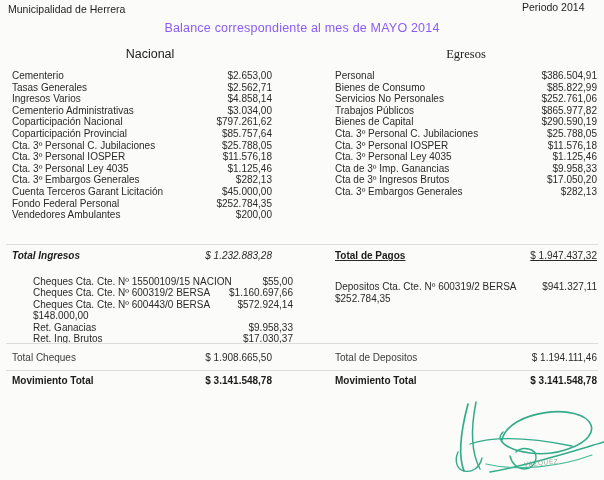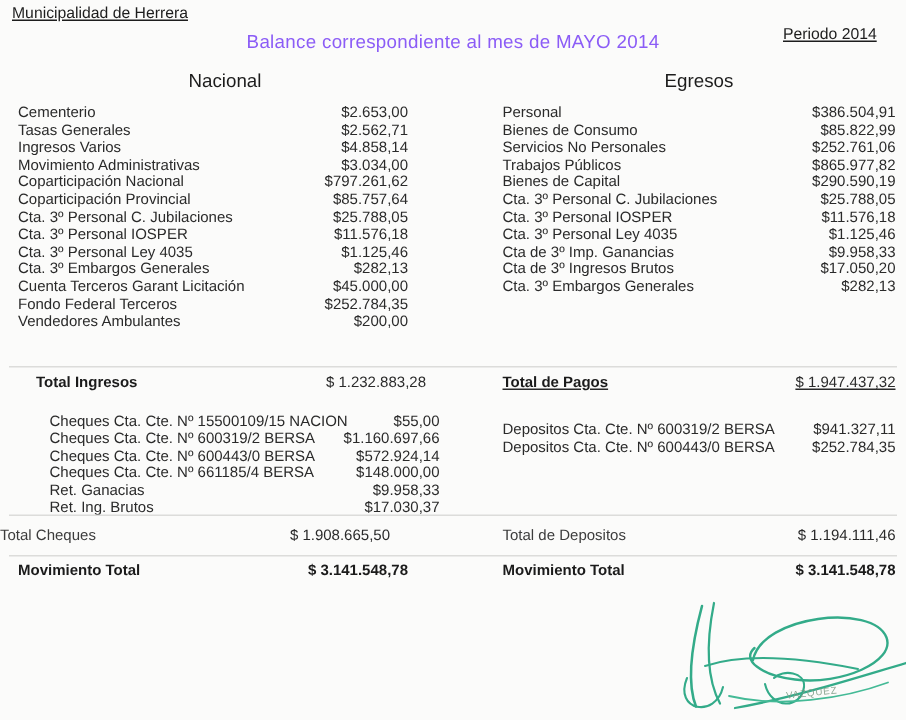--- a/index.html
+++ b/index.html
@@ -5,21 +5,21 @@
   * { margin:0; padding:0; box-sizing:border-box; }
   html,body { width:604px; height:480px; }
   body {
     position:relative;
     background:#fbfbfa;
     font-family:"Liberation Sans", sans-serif;
     color:#2a2a2a;
     overflow:hidden;
   }
   .abs { position:absolute; }
-  .hdr { font-size:10.5px; text-decoration:underline; color:#1d1d1d; white-space:nowrap; }
+  .hdr { font-size:10.5px; color:#1d1d1d; white-space:nowrap; }
   .title { left:0; right:0; top:21px; text-align:center; font-size:12.5px; color:#8b5cf6; letter-spacing:.2px; }
   .colhead { font-size:12.5px; text-align:center; color:#1c1c1c; }
   .rows { display:flex; flex-direction:column; }
   .row { display:flex; justify-content:space-between; font-size:10px; line-height:11.6px; white-space:nowrap; }
   .rows-tight .row { line-height:11.4px; }
   .rows-dep .row { line-height:12px; }
   .row-value { text-align:right; }
   .trow { display:flex; justify-content:space-between; font-size:10px; white-space:nowrap; }
   .bold { font-weight:bold; color:#1b1b1b; }
   .muted { color:#3c3c3c; }
@@ -27,45 +27,45 @@
   .stamp {
     font-size:6.5px; color:#7d9b85; letter-spacing:.6px;
     transform:rotate(-6deg); opacity:.85; white-space:nowrap;
   }
   svg.sig { display:block; }
 </style>
 </head>
 <body>
 
 <div class="abs hdr" style="left:8px; top:3px;">Municipalidad de Herrera</div>
-<div class="abs hdr" style="left:522px; top:17px;">Periodo 2014</div>
+<div class="abs hdr" style="left:522px; top:1px;">Periodo 2014</div>
 <div class="abs title">Balance correspondiente al mes de MAYO 2014</div>
 
 <div class="abs colhead" style="left:10px; top:47px; width:280px;">Nacional</div>
-<div class="abs colhead" style="left:335px; top:47px; width:262px;">Egresos</div>
+<div class="abs colhead" style="left:335px; top:47px; width:262px;font-family:Liberation Serif, serif;">Egresos</div>
 
 <div class="abs rows" style="left:12px; top:70px; width:260px;">
 
     <div class="row">
       <span class="row-label">Cementerio</span>
       <span class="row-value">$2.653,00</span>
     </div>
 
     <div class="row">
       <span class="row-label">Tasas Generales</span>
       <span class="row-value">$2.562,71</span>
     </div>
 
     <div class="row">
       <span class="row-label">Ingresos Varios</span>
       <span class="row-value">$4.858,14</span>
     </div>
 
     <div class="row">
-      <span class="row-label">Movimiento Administrativas</span>
+      <span class="row-label">Cementerio Administrativas</span>
       <span class="row-value">$3.034,00</span>
     </div>
 
     <div class="row">
       <span class="row-label">Coparticipación Nacional</span>
       <span class="row-value">$797.261,62</span>
     </div>
 
     <div class="row">
       <span class="row-label">Coparticipación Provincial</span>
@@ -91,21 +91,21 @@
       <span class="row-label">Cta. 3º Embargos Generales</span>
       <span class="row-value">$282,13</span>
     </div>
 
     <div class="row">
       <span class="row-label">Cuenta Terceros Garant Licitación</span>
       <span class="row-value">$45.000,00</span>
     </div>
 
     <div class="row">
-      <span class="row-label">Fondo Federal Terceros</span>
+      <span class="row-label">Fondo Federal Personal</span>
       <span class="row-value">$252.784,35</span>
     </div>
 
     <div class="row">
       <span class="row-label">Vendedores Ambulantes</span>
       <span class="row-value">$200,00</span>
     </div>
   </div>
 
 <div class="abs rows" style="left:335px; top:70px; width:262px;">
@@ -161,21 +161,21 @@
     </div>
 
     <div class="row">
       <span class="row-label">Cta. 3º Embargos Generales</span>
       <span class="row-value">$282,13</span>
     </div>
   </div>
 
 <div class="abs hline" style="left:6px; right:6px; top:244px;"></div>
 
-<div class="abs trow" style="left:24px; top:250px; width:260px;">
+<div class="abs trow" style="left:12px; top:250px; width:260px;font-style:italic;">
   <span class="bold">Total Ingresos</span>
   <span>$ 1.232.883,28</span>
 </div>
 <div class="abs trow" style="left:335px; top:250px; width:262px;text-decoration:underline;">
   <span class="bold">Total de Pagos</span>
   <span>$ 1.947.437,32</span>
 </div>
 
 <div class="abs rows rows-tight" style="left:12px; top:276px; width:260px;margin-left:21px;">
 
@@ -188,21 +188,20 @@
       <span class="row-label">Cheques Cta. Cte. Nº 600319/2 BERSA</span>
       <span class="row-value">$1.160.697,66</span>
     </div>
 
     <div class="row">
       <span class="row-label">Cheques Cta. Cte. Nº 600443/0 BERSA</span>
       <span class="row-value">$572.924,14</span>
     </div>
 
     <div class="row">
-      <span class="row-label">Cheques Cta. Cte. Nº 661185/4 BERSA</span>
       <span class="row-value">$148.000,00</span>
     </div>
 
     <div class="row">
       <span class="row-label">Ret. Ganacias</span>
       <span class="row-value">$9.958,33</span>
     </div>
 
     <div class="row">
       <span class="row-label">Ret. Ing. Brutos</span>
@@ -211,28 +210,27 @@
   </div>
 
 <div class="abs rows rows-dep" style="left:335px; top:281px; width:262px;">
 
     <div class="row">
       <span class="row-label">Depositos Cta. Cte. Nº 600319/2 BERSA</span>
       <span class="row-value">$941.327,11</span>
     </div>
 
     <div class="row">
-      <span class="row-label">Depositos Cta. Cte. Nº 600443/0 BERSA</span>
       <span class="row-value">$252.784,35</span>
     </div>
   </div>
 
 <div class="abs hline" style="left:6px; right:6px; top:343px;"></div>
 
-<div class="abs trow" style="left:0; top:352px; width:260px;">
+<div class="abs trow" style="left:12px; top:352px; width:260px;">
   <span class="muted">Total Cheques</span>
   <span>$ 1.908.665,50</span>
 </div>
 <div class="abs trow" style="left:335px; top:352px; width:262px;">
   <span class="muted">Total de Depositos</span>
   <span>$ 1.194.111,46</span>
 </div>
 
 <div class="abs hline" style="left:6px; right:6px; top:370px;"></div>
 

